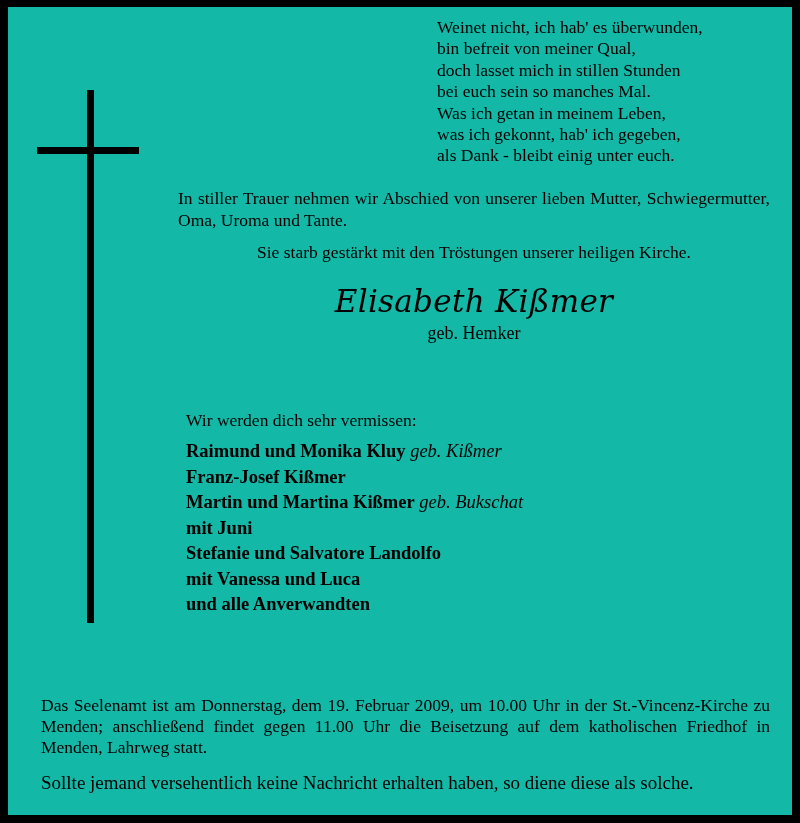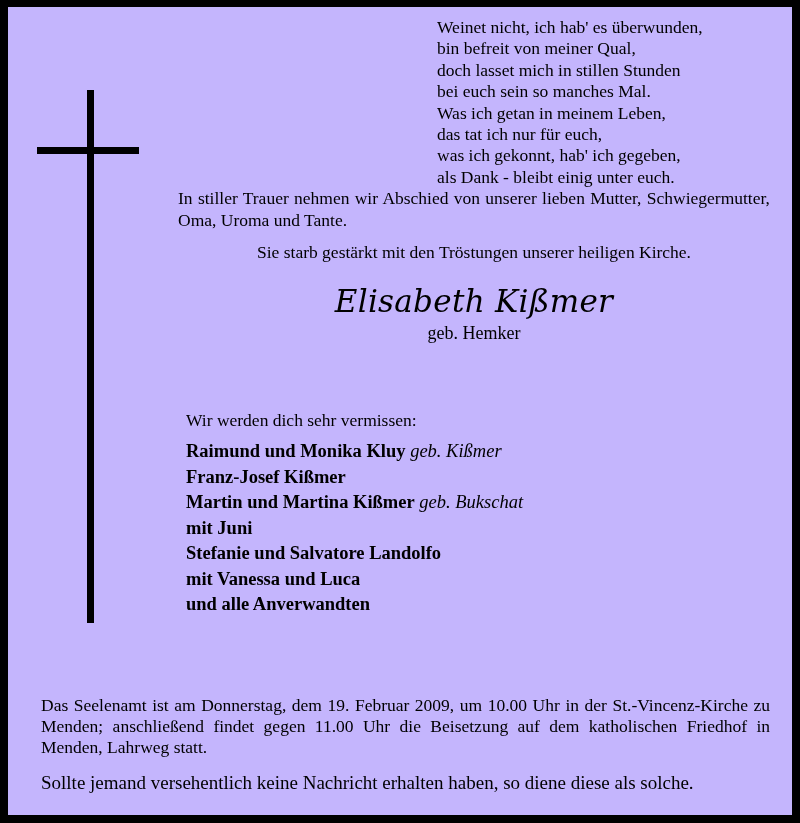--- a/index.html
+++ b/index.html
@@ -12,21 +12,21 @@
     font-family: "Liberation Serif", "DejaVu Serif", serif;
     color: #000000;
   }
 
   
   #obituary-card {
     position: relative;
     width: 800px;
     height: 823px;
     box-sizing: border-box;
-    background: #c4b5fd;
+    background: #14b8a6;
     border-left: 8px solid #000000;
     border-right: 8px solid #000000;
     border-top: 7px solid #000000;
     border-bottom: 8px solid #000000;
     overflow: hidden;
   }
 
   #page-inner {
     position: relative;
     width: 100%;
@@ -208,21 +208,20 @@
       <div class="cross-vert"></div>
       <div class="cross-horz"></div>
     </div>
 
     <div id="poem">
       <div class="poem-line">Weinet nicht, ich hab' es überwunden,</div>
       <div class="poem-line">bin befreit von meiner Qual,</div>
       <div class="poem-line">doch lasset mich in stillen Stunden</div>
       <div class="poem-line">bei euch sein so manches Mal.</div>
       <div class="poem-line">Was ich getan in meinem Leben,</div>
-      <div class="poem-line">das tat ich nur für euch,</div>
       <div class="poem-line">was ich gekonnt, hab' ich gegeben,</div>
       <div class="poem-line">als Dank - bleibt einig unter euch.</div>
     </div>
 
     <div id="body-column">
       <p id="intro-paragraph" class="para-justify">In stiller Trauer nehmen wir Abschied von unserer lieben Mutter, Schwiegermutter, Oma, Uroma und Tante.</p>
       <p id="sacraments-paragraph" class="para-plain">Sie starb gestärkt mit den Tröstungen unserer heiligen Kirche.</p>
     </div>
 
     <div id="name-block">

